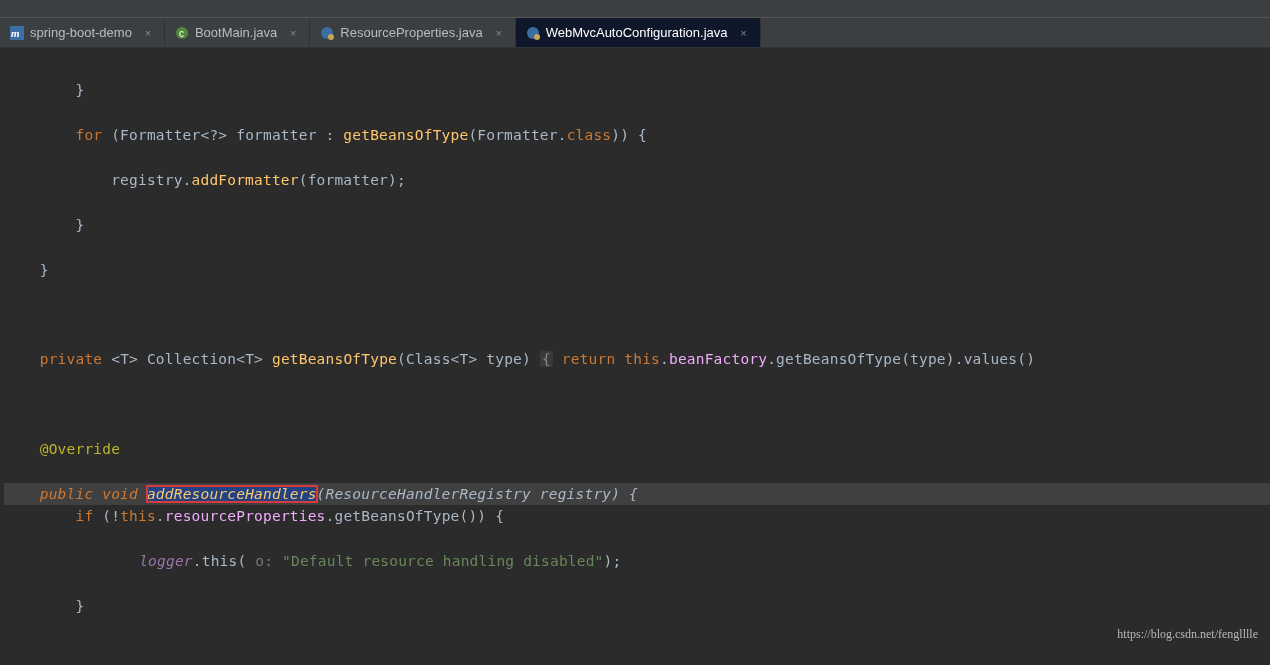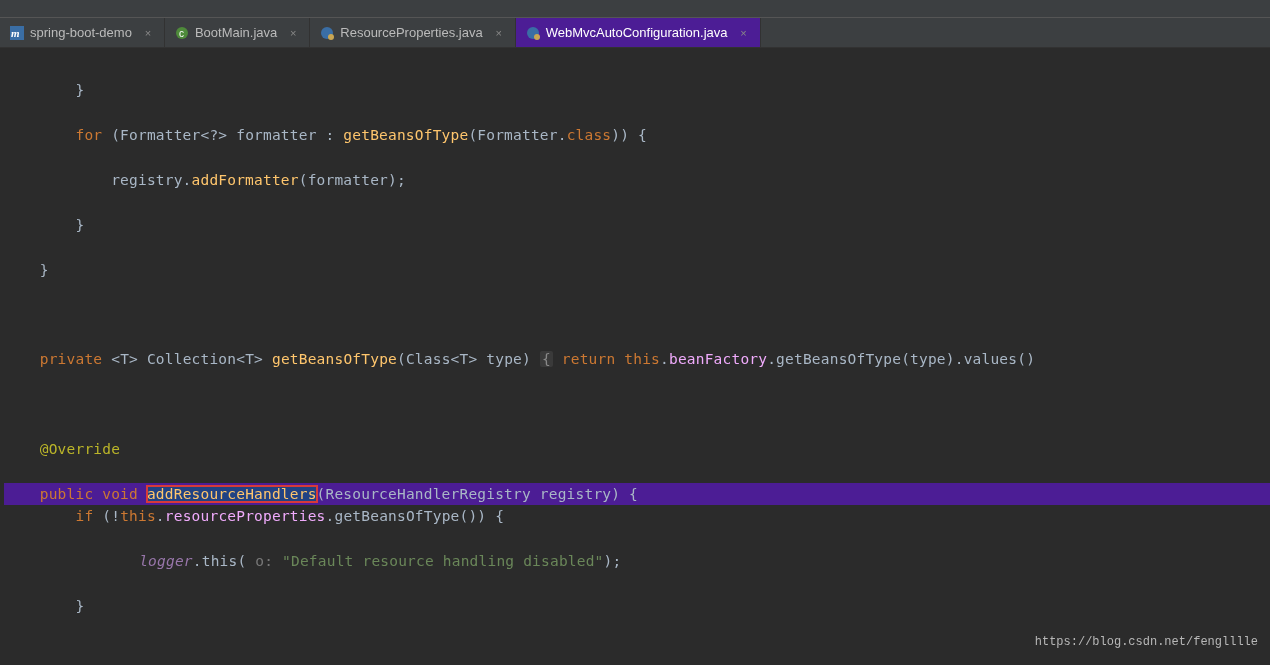--- a/index.html
+++ b/index.html
@@ -35,21 +35,21 @@
     align-items: center;
     padding: 0 10px;
     border-right: 1px solid #323232;
     cursor: pointer;
     color: #bbb;
     font-size: 13px;
     font-family: sans-serif;
     gap: 6px;
   }
   .tab.active {
-    background: #4c1d95;
+    background: #0f172a;
     color: #fff;
   }
   .tab-icon {
     width: 14px;
     height: 14px;
     display: inline-flex;
     align-items: center;
     justify-content: center;
   }
   .tab-close {
@@ -73,27 +73,27 @@
   .k { color: #cc7832; }       
   .t { color: #a9b7c6; }       
   .m { color: #ffc66d; text-align: right; }       
   .s { color: #6a8759; }       
   .a { color: #bbb529; margin-top: 21px; }       
   .p { color: #f0abfc; }       
   .i { font-style: italic; color: #9876aa; margin-left: 28px; } 
   .hint { color: #787878; font-style: normal; }
   .box-red { outline: 2px solid #d73a3a; outline-offset: -1px; }
   .box-blue { background: #214283; }
-  .hl-line { background: #4c1d95; display: inline-block; width: 100%; }
+  .hl-line { background: #404040; display: inline-block; width: 100%; font-style: italic; }
   .fold { color: #888; background: #3a3a3a; border-radius: 2px; padding: 0 2px; }
   .watermark {
     position: absolute;
-    bottom: 16px;
+    bottom: 23px;
     right: 12px;
-    font-family: Liberation Mono, monospace;
+    font-family: Liberation Serif, serif;
     font-size: 12px;
     color: #b8b8b8;
   }
 </style>
 </head>
 <body>
 
 <div class="breadcrumb"></div>
 
 <div class="tabs">

